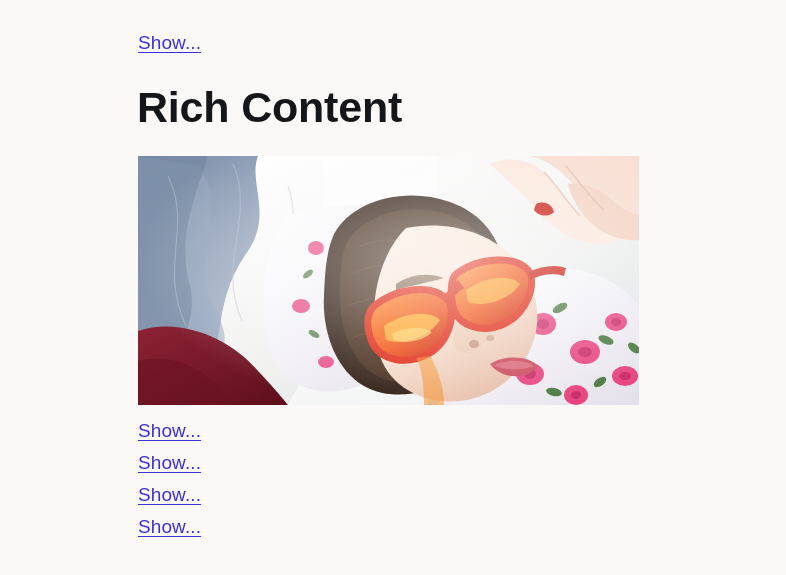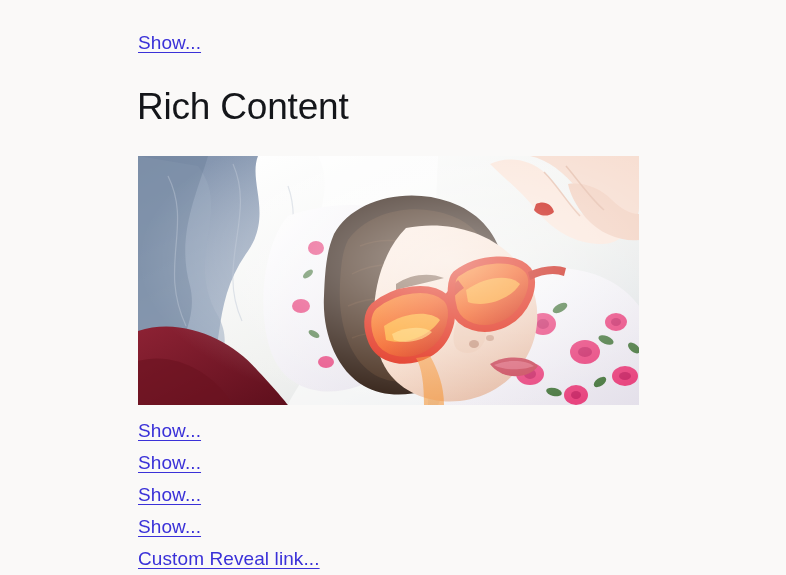--- a/index.html
+++ b/index.html
@@ -44,23 +44,23 @@
   #link-b3       { top: 467px; }
   #link-b4       { top: 499px; }
   #link-custom   { top: 531px; }
 
   
   .page-heading {
     position: absolute;
     left: 137px;
     top: 70px;
     margin: 0;
-    font-size: 37px;
+    font-size: 43px;
     line-height: 40px;
-    font-weight: 400;
+    font-weight: 700;
     color: #14161a;
     letter-spacing: -0.2px;
     white-space: nowrap;
   }
 
   
   .photo-frame {
     position: absolute;
     left: 138px;
     top: 139px;
@@ -254,16 +254,15 @@
       <path d="M398 48 C406 44 414 48 416 56 C410 62 400 60 396 54 Z" fill="#c8160b"></path>
 
       <rect x="0" y="0" width="501" height="249" fill="url(#sunglow)"></rect>
     </svg>
   </div>
 
   <a href="#" class="reveal-link" id="link-b1">Show...</a>
   <a href="#" class="reveal-link" id="link-b2">Show...</a>
   <a href="#" class="reveal-link" id="link-b3">Show...</a>
   <a href="#" class="reveal-link" id="link-b4">Show...</a>
-  <a href="#" class="reveal-link" id="link-custom">Custom Reveal link...</a>
 
 
 </div>
 
 </body></html>

